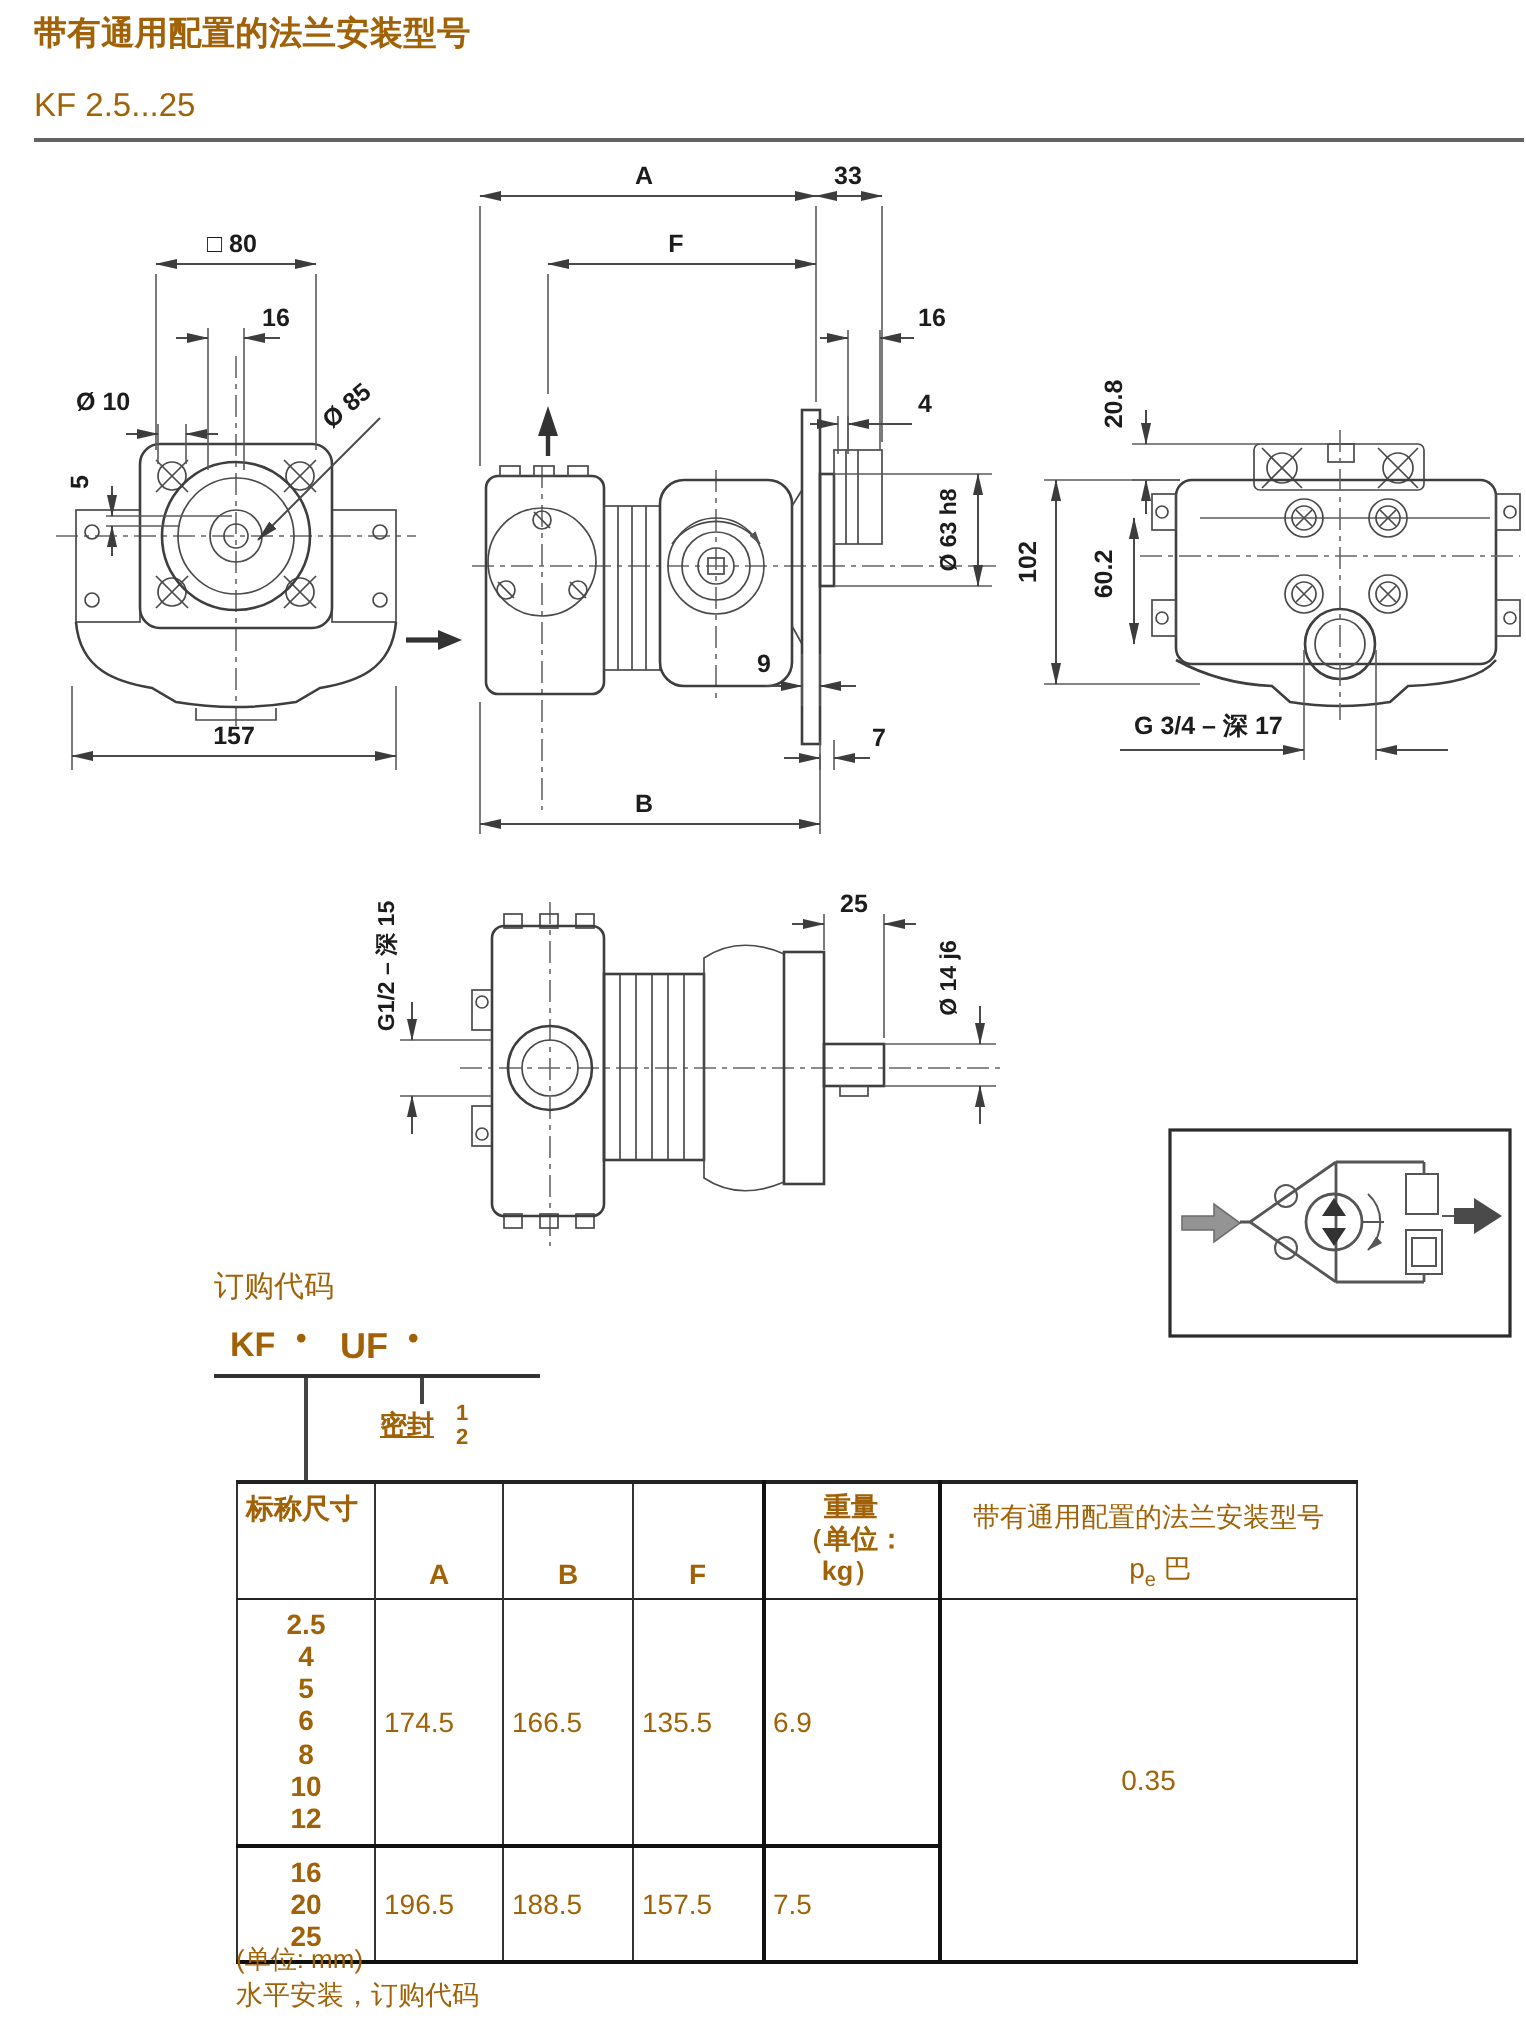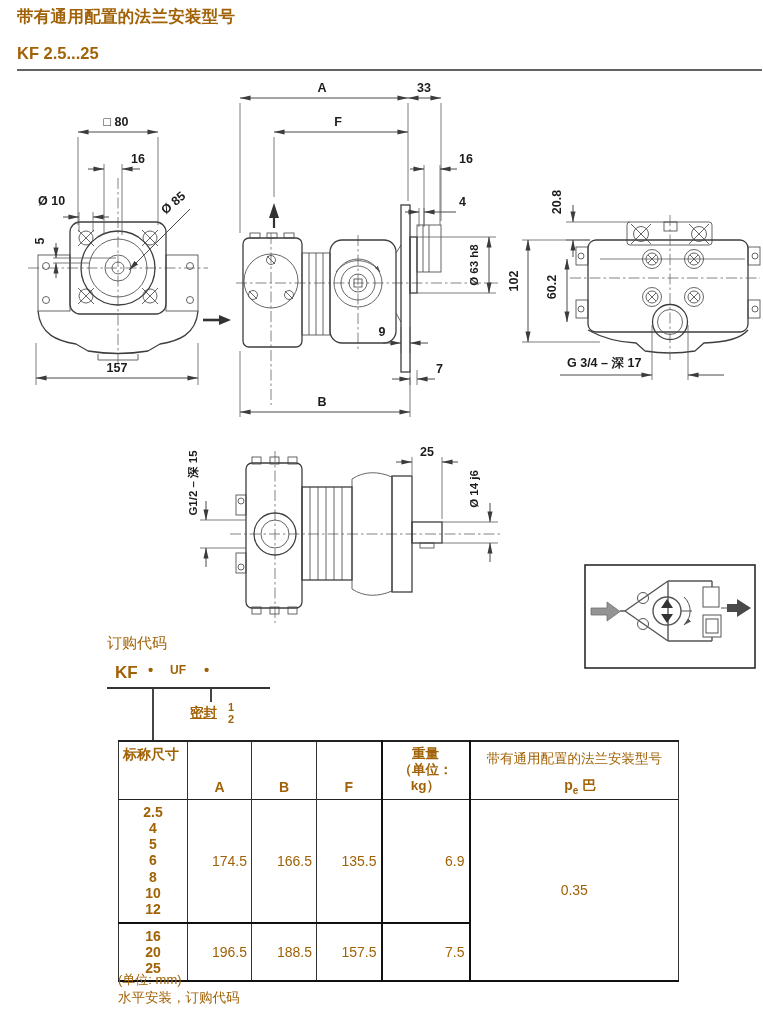--- a/index.html
+++ b/index.html
@@ -1,52 +1,52 @@
 <!DOCTYPE html>
 <html><head>
 <meta charset="utf-8">
 <style>
   html,body{margin:0;padding:0;background:#fff;}
   .page{position:relative;width:763px;height:1018px;background:#fff;overflow:hidden;
         font-family:"Liberation Sans",sans-serif;color:#a16207;}
   .abs{position:absolute;}
   .page-title{left:17px;top:6px;font-size:16.5px;font-weight:700;letter-spacing:.3px;}
-  .model-title{left:17px;top:44px;font-size:16.5px;font-weight:700;}
+  .model-title{left:17px;top:44px;font-size:16.5px;font-weight:400;}
   .rule{left:17px;top:69px;width:745px;height:2px;background:#636363;}
   svg text{font-family:"Liberation Sans",sans-serif;}
   .dl{font-size:12.5px;font-weight:700;fill:#1c1c1c;}
   .dls{font-size:11.5px;font-weight:700;fill:#1c1c1c;}
   
   .oc-heading{left:107px;top:634px;font-size:15px;font-weight:400;}
   .oc-kf{left:115px;top:663px;font-size:17px;font-weight:700;}
   .oc-dot1{left:148px;top:661px;font-size:15px;font-weight:700;}
-  .oc-uf{left:170px;top:663px;font-size:12px;font-weight:700;}
+  .oc-uf{left:170px;top:663px;font-size:18px;font-weight:700;}
   .oc-dot2{left:204px;top:661px;font-size:15px;font-weight:700;}
   .oc-underline{left:107px;top:687px;width:163px;height:2px;background:#333;}
   .oc-v1{left:152px;top:689px;width:1.5px;height:51px;background:#444;}
   .oc-v2{left:210px;top:689px;width:1.5px;height:13px;background:#444;}
   .oc-seal{left:190px;top:704px;font-size:13.5px;font-weight:700;text-decoration:underline;}
   .oc-sealopts{left:228px;top:701px;font-size:11px;font-weight:700;line-height:12px;}
   
   .spec-table{left:118px;top:740px;width:560px;border-collapse:collapse;table-layout:fixed;
               border-top:2px solid #222;border-left:1.2px solid #333;
               border-right:1.4px solid #333;border-bottom:2.5px solid #111;font-size:14px;}
   .spec-table th,.spec-table td{padding:4px;}
   .b-thin{border-right:1px solid #333;}
   .b-thick{border-right:2.5px solid #111;}
   .hdr{border-bottom:1.5px solid #222;height:58px;font-weight:700;}
   .hdr-nominal{vertical-align:top;text-align:left;padding:3px 0 0 5px;font-size:14px;}
   .hdr-abf{vertical-align:bottom;text-align:center;padding-bottom:5px;}
   .hdr-weight{vertical-align:top;padding-top:2px;font-size:13.5px;line-height:16px;}
   .hdr-press{vertical-align:top;position:relative;text-align:center;font-weight:400;font-size:13.5px;}
-  .press-line2{position:absolute;left:12px;right:0;bottom:3px;font-weight:700;font-size:14px;}
+  .press-line2{position:absolute;left:12px;right:0;bottom:3px;font-weight:400;font-size:14px;}
   .press-line2 sub{font-size:10px;}
   .sizes-cell{text-align:center;vertical-align:middle;font-weight:700;padding:2px 0;}
   .sizes-cell div{line-height:16.3px;}
-  .val-cell{text-align:right;vertical-align:middle;font-weight:400;}
+  .val-cell{text-align:left;vertical-align:middle;font-weight:400;}
   .rowgrp1 td{border-bottom:2.5px solid #111;}
   .rowgrp1{height:117px;}
   .rowgrp2{height:53px;}
   .press-val{text-align:center;vertical-align:middle;font-weight:400;border-bottom:0;}
   .note1{left:118px;top:971px;font-size:13px;}
   .note2{left:118px;top:989px;font-size:13.5px;}
 </style>
 </head>
 <body>
 

